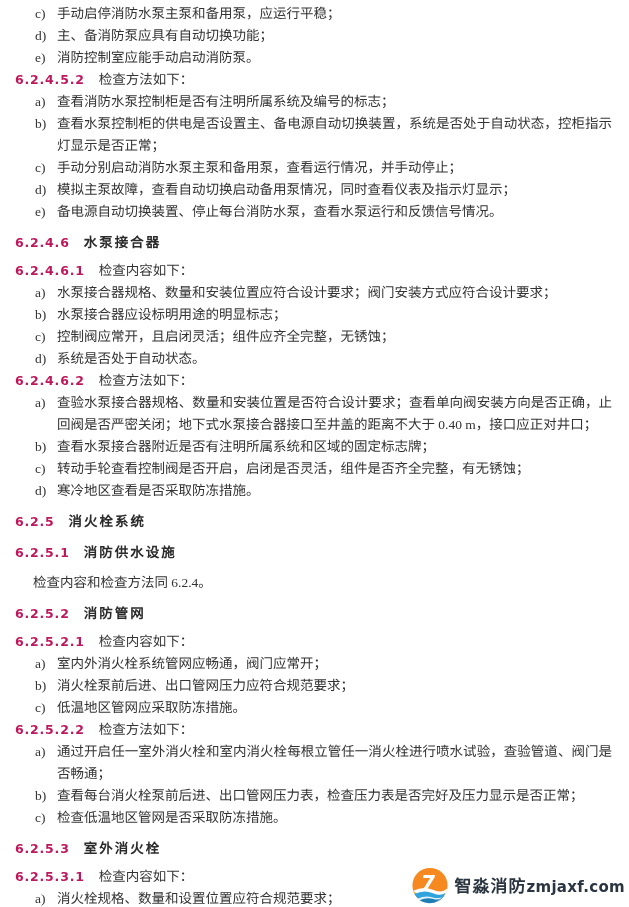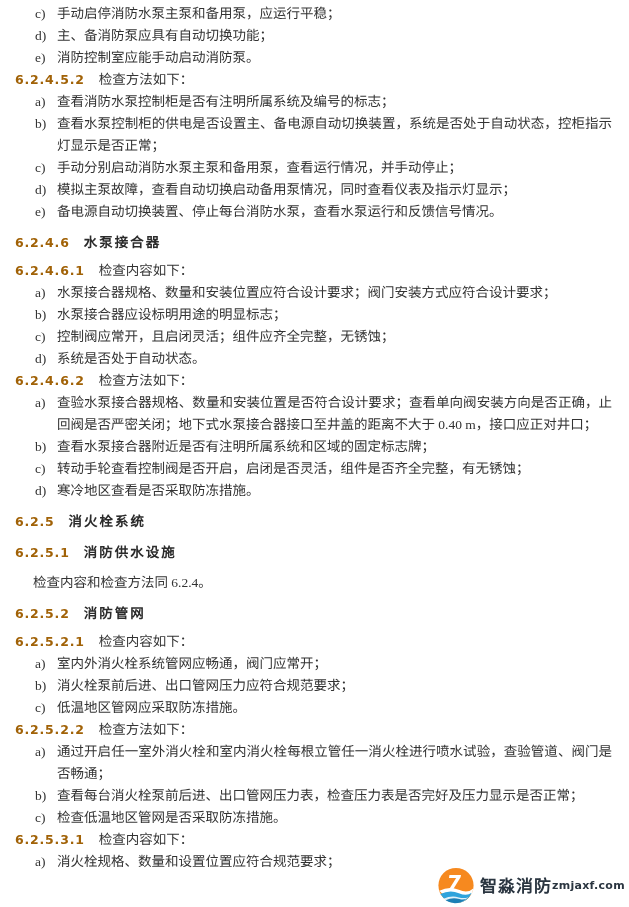--- a/index.html
+++ b/index.html
@@ -16,21 +16,21 @@
   
   .item { display:flex; font-size:13.5px; line-height:22px; }
   .item .letter { flex:0 0 22px; margin-left:20px; }
   .item .txt { flex:1; text-align:justify; text-justify:inter-ideograph; }
 
   
   .clause { display:flex; align-items:baseline; font-size:13.5px; line-height:22px; }
   .num {
     font-family:"DejaVu Sans","Liberation Sans",sans-serif;
     font-weight:600; font-size:12.5px; letter-spacing:0.8px;
-    color:#a16207; margin-right:14px; white-space:nowrap;
+    color:#be185d; margin-right:14px; white-space:nowrap;
   }
 
   
   .heading { display:flex; align-items:baseline; line-height:22px; margin:8px 0 6px 0; }
   .heading .num { font-weight:700; }
   .heading .txt {
     font-family:"DejaVu Sans","Liberation Sans",sans-serif;
     font-weight:700; font-size:13.5px; letter-spacing:2px; color:#2b2b2b;
   }
 
@@ -40,21 +40,21 @@
   
   .logo { position:absolute; right:4px; bottom:2px; display:flex; align-items:center; }
   .logo-icon { width:38px; height:38px; margin-right:5px; flex:0 0 auto; }
   .logo-text { display:flex; flex-direction:row; line-height:1; }
   .logo-brand {
     font-family:"DejaVu Sans","Liberation Sans",sans-serif;
     font-weight:700; font-size:17px; letter-spacing:1px; color:#2a3540;
   }
   .logo-domain {
     font-family:"DejaVu Sans","Liberation Sans",sans-serif;
-    font-weight:700; font-size:11px; letter-spacing:0.3px; color:#2a3540; margin-top:2px;
+    font-weight:700; font-size:15px; letter-spacing:0.3px; color:#2a3540; margin-top:2px;
   }
 </style>
 </head>
 <body>
 
 <div class="page">
 
   <div class="item">
     <span class="letter">c)</span>
     <span class="txt">手动启停消防水泵主泵和备用泵，应运行平稳；</span>
@@ -189,20 +189,24 @@
   </div>
   <div class="item">
     <span class="letter">b)</span>
     <span class="txt">查看每台消火栓泵前后进、出口管网压力表，检查压力表是否完好及压力显示是否正常；</span>
   </div>
   <div class="item">
     <span class="letter">c)</span>
     <span class="txt">检查低温地区管网是否采取防冻措施。</span>
   </div>
 
+  <div class="heading">
+    <span class="num">6.2.5.3</span>
+    <span class="txt">室外消火栓</span>
+  </div>
 
   <div class="clause">
     <span class="num">6.2.5.3.1</span>
     <span class="txt">检查内容如下：</span>
   </div>
 
   <div class="item">
     <span class="letter">a)</span>
     <span class="txt">消火栓规格、数量和设置位置应符合规范要求；</span>
   </div>

